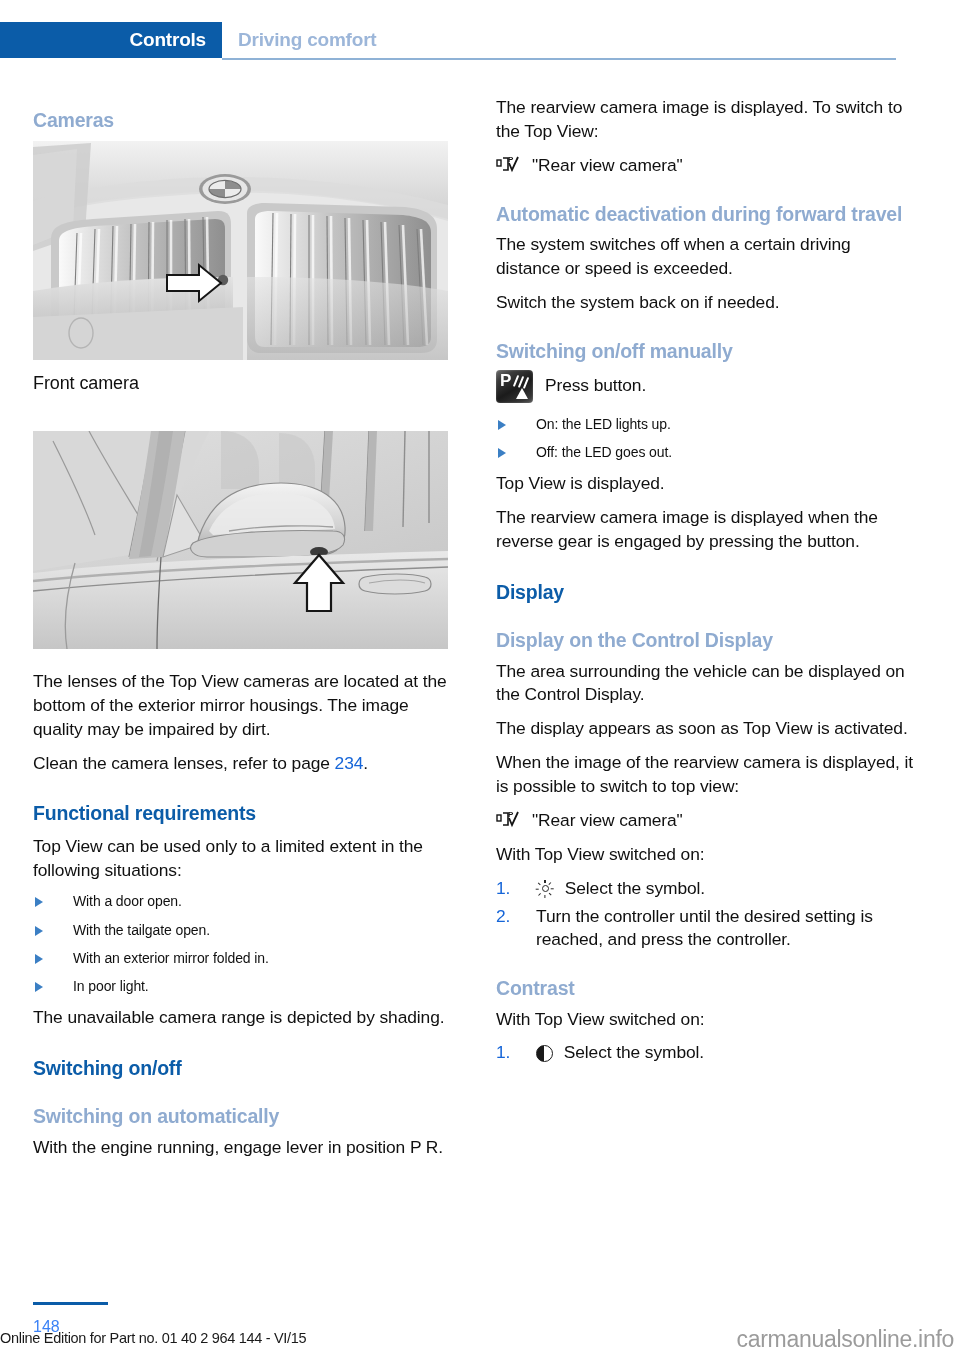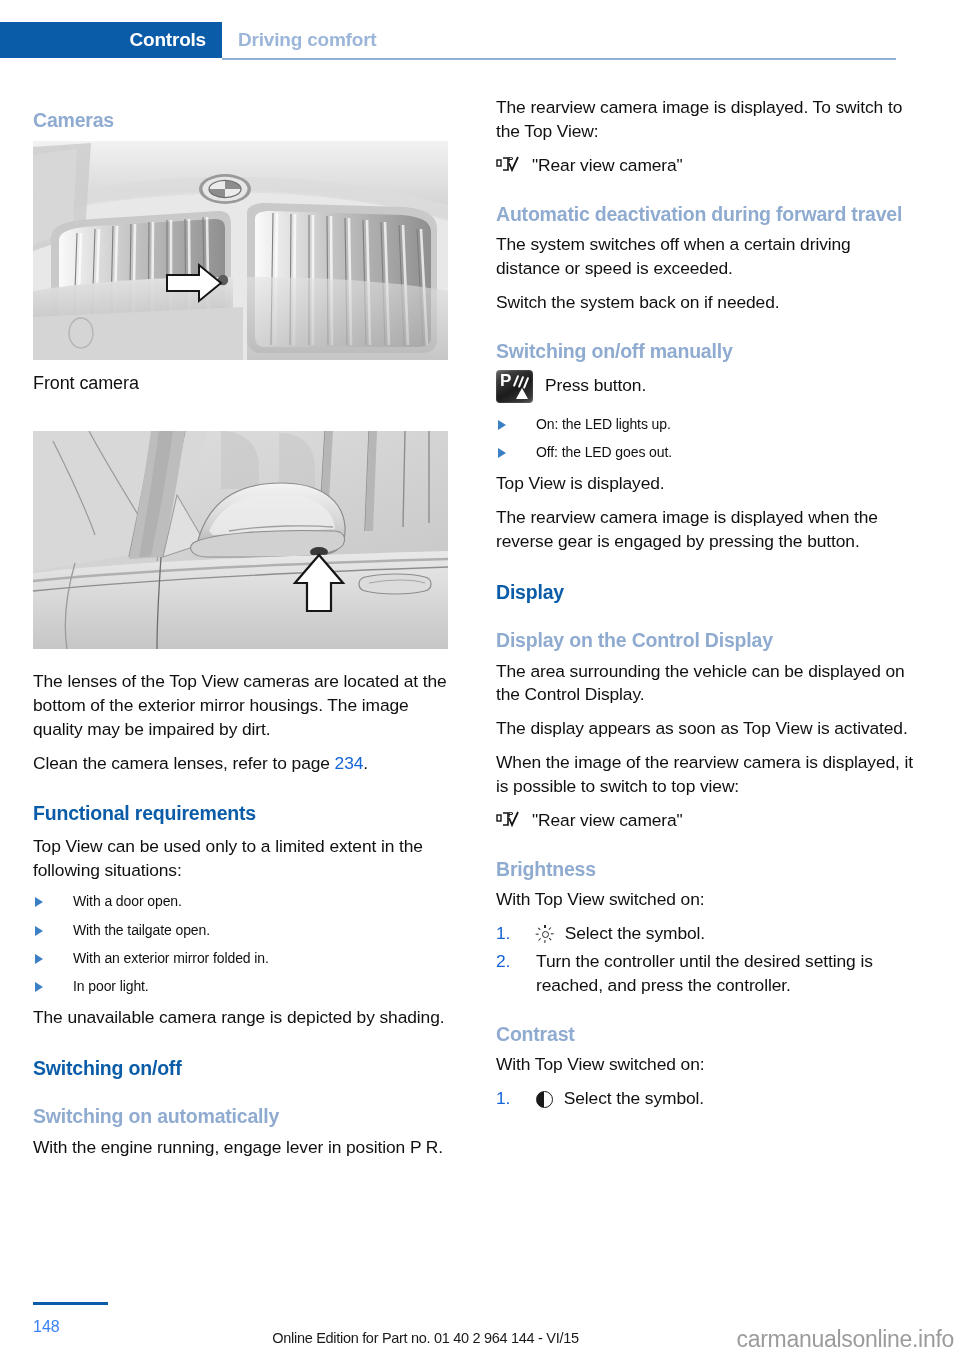--- a/index.html
+++ b/index.html
@@ -141,21 +141,21 @@
   
   .fig { width: 415px; height: 219px; position: relative; overflow: hidden;
          background: #d8d8d8; }
   .fig.fig2 { height: 218px; }
   .fig svg { display: block; width: 100%; height: 100%; }
 
   
   .foot-rule { position: absolute; left: 33px; top: 1302px; width: 75px; height: 3px; background: #0b5ca8; }
   .pagenum { position: absolute; left: 33px; top: 1318px; color: #3b82f6; font-size: 16px; }
   .foot-center {
-    position: absolute; left: 0; top: 1330px; width: 851px; text-align: center;
+    position: absolute; left: 0; top: 1330px; width: 851px; 
     color: #1a1a1a; font-size: 14.5px; letter-spacing: -0.3px;
   }
   .watermark {
     position: absolute; right: 6px; top: 1326px;
     color: #9b9b9b; font-size: 23px; letter-spacing: -0.3px;
   }
 </style>
 </head>
 <body>
 
@@ -407,21 +407,20 @@
         <svg width="26" height="20" viewBox="0 0 26 20">
           <rect x="1" y="6" width="4" height="6" fill="none" stroke="#151515" stroke-width="1.4"></rect>
           <path d="M7 4 L12 4 L12 16 L7 16" fill="none" stroke="#151515" stroke-width="1.6"></path>
           <text x="12" y="8" font-family="Liberation Sans, sans-serif" font-size="8" font-weight="bold" fill="#151515">P</text>
           <path d="M13 9 L16 16 L22 3" fill="none" stroke="#151515" stroke-width="1.8"></path>
         </svg>
       </span>
       <span class="lbl">"Rear view camera"</span>
     </div>
 
-    <h3 class="sub">Brightness</h3>
     <p class="body">With Top View switched on:</p>
 
     <ol class="nlist">
       <li>
         <span class="num">1.</span>
         <span class="sun">
           <span class="core"></span>
           <span class="ray" style="transform:rotate(0deg)"></span>
           <span class="ray" style="transform:rotate(45deg)"></span>
           <span class="ray" style="transform:rotate(90deg)"></span>

